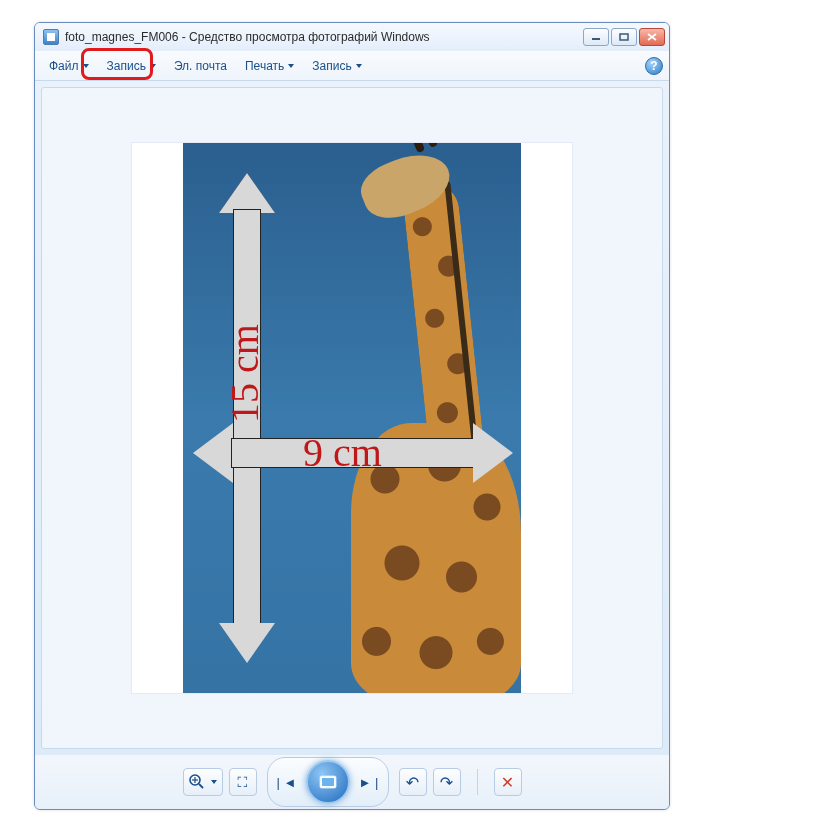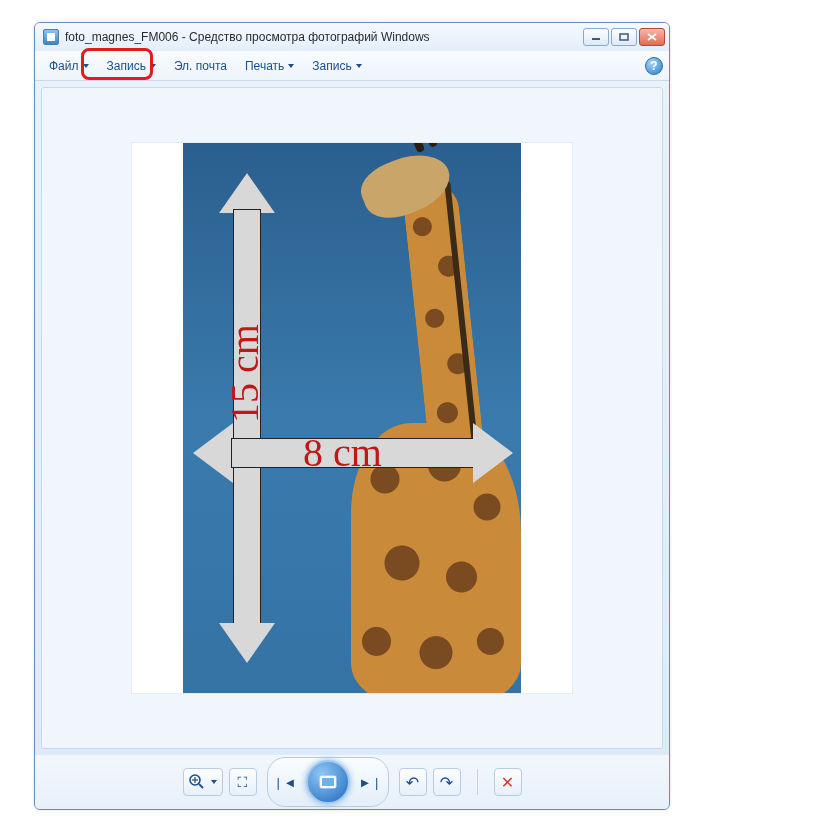--- a/index.html
+++ b/index.html
@@ -392,21 +392,21 @@
           <div class="head-up"></div>
           <div class="shaft"></div>
           <div class="head-down"></div>
         </div>
         <div class="arrow-h">
           <div class="head-l"></div>
           <div class="shaft"></div>
           <div class="head-r"></div>
         </div>
         <div class="dim-label dim-v">15 cm</div>
-        <div class="dim-label dim-h">8 cm</div>
+        <div class="dim-label dim-h">9 cm</div>
       </div>
     </div>
   </div>
 
   <div class="bottom-bar">
     <div class="tool-group">
       <div class="tool-btn zoom-btn">
         <span>
           <svg width="20" height="16">
               <circle cx="7" cy="7" r="5" fill="none" stroke="#1a4f8a" stroke-width="1.6"></circle>

